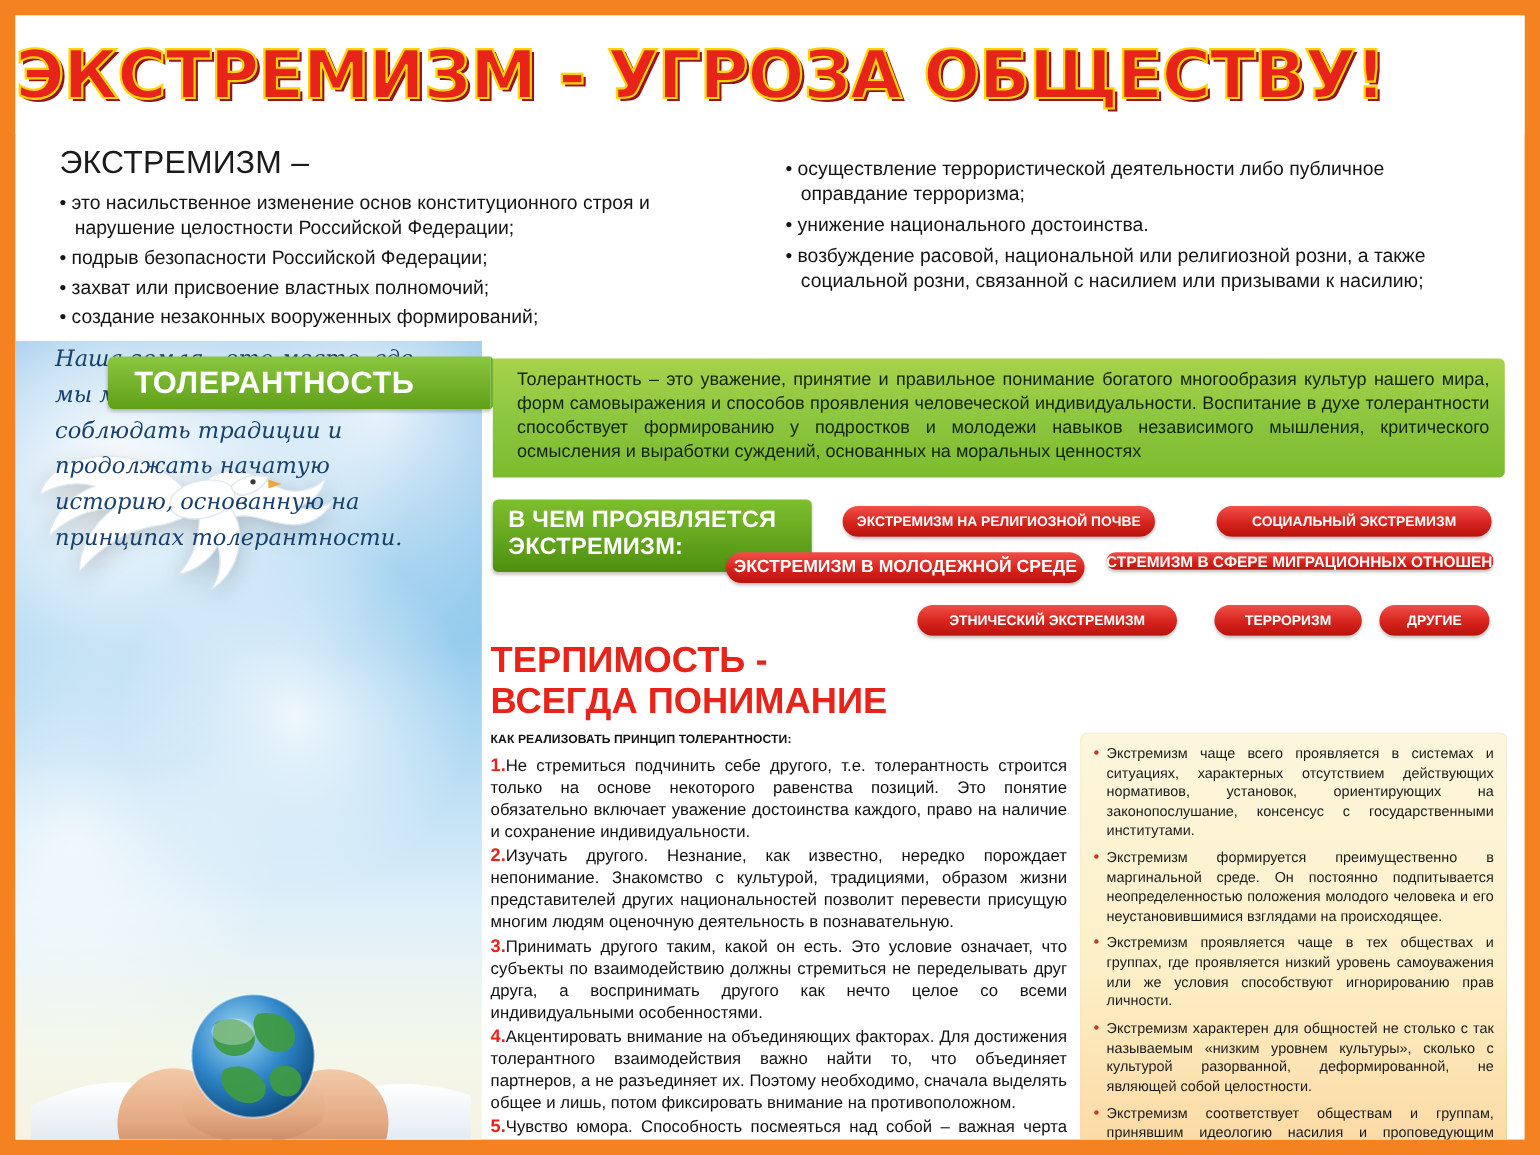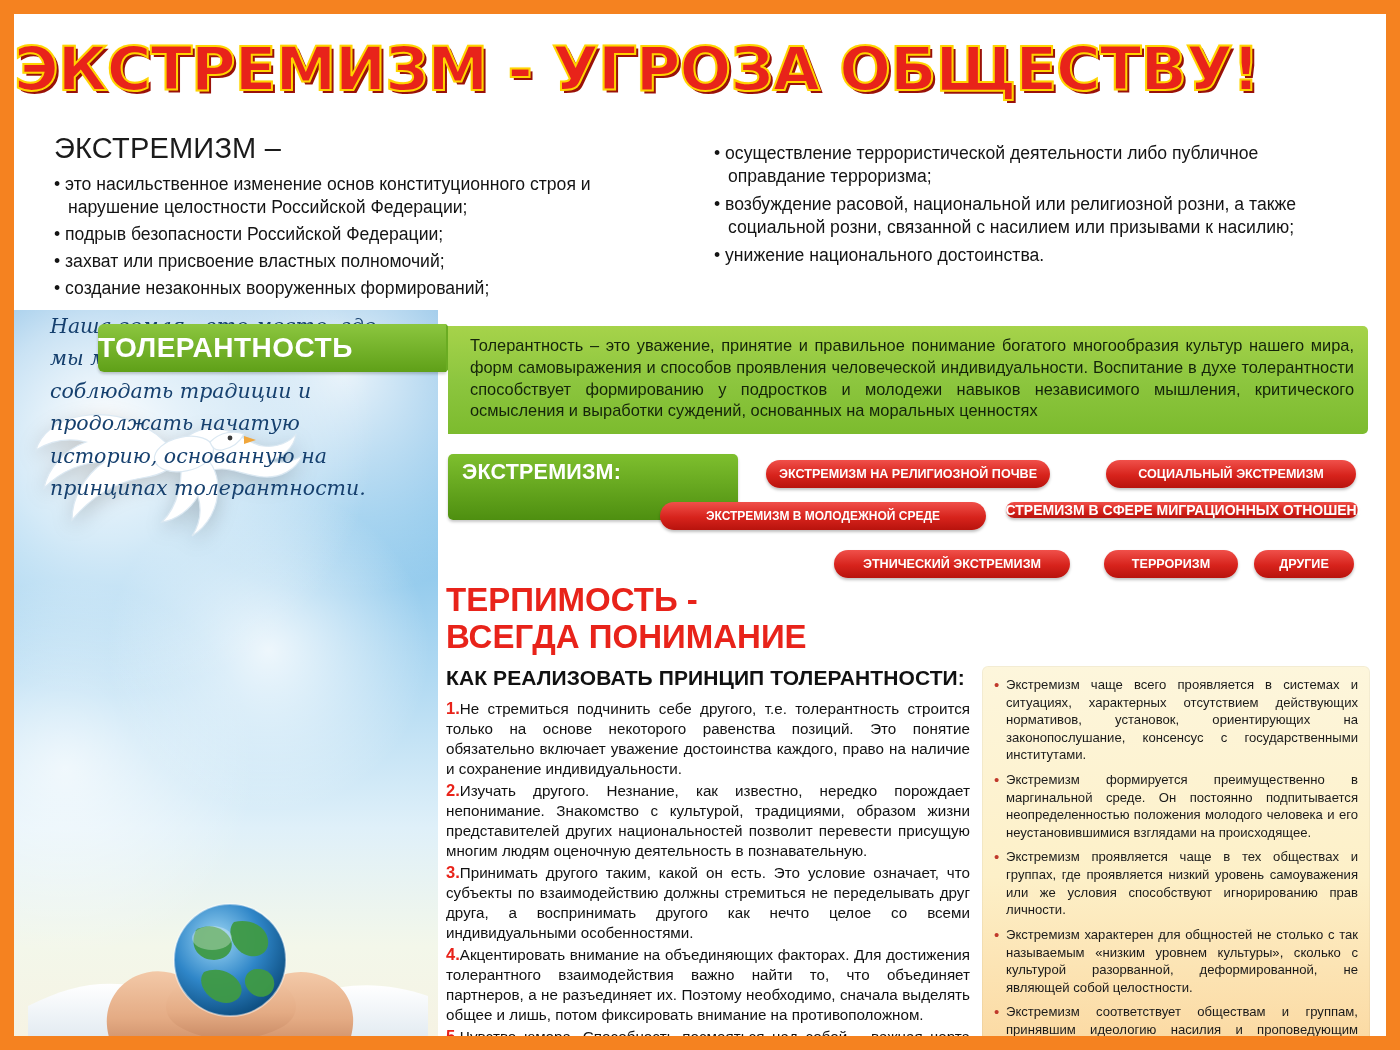--- a/index.html
+++ b/index.html
@@ -80,21 +80,21 @@
   .def-right {
     position: absolute; left: 700px; top: 128px; width: 636px;
   }
   .def-right p { margin-bottom: 5px; }
   .hang { padding-left: 14px; text-indent: -14px; }
   
   .tol-label {
     position: absolute; left: 84px; top: 310px; width: 348px; height: 48px;
     background: linear-gradient(180deg,#8cc63f 0%, #5fa018 100%);
     border-radius: 6px 0 0 6px;
-    display: flex; align-items: center; 
+    display: flex; align-items: center; padding-left: 24px;
     box-shadow: 0 2px 3px rgba(0,0,0,.2);
     text-align: right;
   }
   .tol-label span {
     font-size: 28px; font-weight: bold; color: #fff; letter-spacing: .5px;
   }
   .tol-arrow {
     position: absolute; left: 432px; top: 310px;
     width: 0; height: 0;
     border-left: 22px solid #6aac22;
@@ -134,21 +134,21 @@
   }
   
   .mid-col { position: absolute; left: 432px; top: 568px; width: 524px; }
   .mid-col h2 {
     margin: 0;
     font-size: 33px; font-weight: bold; color: #e8231a;
     line-height: 1.12;
   }
   .mid-col .sub {
     margin: 10px 0 8px 0;
-    font-size: 21px; font-weight: bold; color: #111;
+    font-size: 11px; font-weight: bold; color: #111;
     letter-spacing: .1px;
   }
   .rule {
     font-size: 15.2px; line-height: 1.305; color: #111; text-align: justify;
     margin-bottom: 1px;
   }
   .rule b.num { color: #e8231a; font-size: 16.5px; }
   
   .cause-head {
     position: absolute; left: 968px; top: 584px; width: 388px; height: 62px;
@@ -184,22 +184,22 @@
   <div class="def-left">
     <h2>ЭКСТРЕМИЗМ –</h2>
     <p class="hang">• это насильственное изменение основ конституционного строя и нарушение целостности Российской Федерации;</p>
     <p class="hang">• подрыв безопасности Российской Федерации;</p>
     <p class="hang">• захват или присвоение властных полномочий;</p>
     <p class="hang">• создание незаконных вооруженных формирований;</p>
   </div>
 
   <div class="def-right">
     <p class="hang">• осуществление террористической деятельности либо публичное оправдание терроризма;</p>
+    <p class="hang">• унижение национального достоинства.</p>
     <p class="hang">• возбуждение расовой, национальной или религиозной розни, а также социальной розни, связанной с насилием или призывами к насилию;</p>
-    <p class="hang">• унижение национального достоинства.</p>
   </div>
 
   <div class="sky">
     <svg class="dove" viewBox="0 0 300 230">
       <g fill="#ffffff" stroke="#dbe8f2" stroke-width="1.2">
         <path d="M142 120 C150 104 168 96 186 99 C205 102 215 114 229 116 C243 118 256 112 262 104 C260 118 248 128 234 131 C246 134 258 132 268 126 C262 140 246 148 230 147 C214 146 200 139 188 139 C176 139 160 144 150 154 Z"></path>
         <path d="M140 122 C120 96 86 80 48 86 C20 90 6 106 2 120 C18 110 36 108 52 112 C30 120 14 138 10 158 C28 140 50 132 70 132 C50 146 38 168 38 190 C58 166 82 152 108 148 C130 145 142 136 146 126 Z"></path>
         <path d="M146 124 C150 150 144 176 128 192 C142 190 156 180 164 166 C168 180 166 194 158 206 C174 196 184 178 184 158 C184 142 176 128 164 122 Z"></path>
         <ellipse cx="150" cy="124" rx="30" ry="17" transform="rotate(-12 150 124)"></ellipse>
         <path d="M176 112 C186 102 200 100 210 104 C206 112 198 118 188 120 C182 121 178 118 176 112 Z"></path>
@@ -244,26 +244,27 @@
 
   <div class="quote">Наша земля - это место, где мы можем любить друг друга, соблюдать традиции и продолжать  начатую историю, основанную на принципах толерантности.</div>
 
   <div class="tol-label">
     <span>ТОЛЕРАНТНОСТЬ</span>
   </div>
   <div class="tol-arrow"></div>
   <div class="tol-text">Толерантность – это уважение, принятие и правильное понимание богатого многообразия культур нашего мира, форм самовыражения и способов проявления человеческой индивидуальности. Воспитание в духе толерантности способствует формированию у подростков и молодежи навыков независимого мышления, критического осмысления и выработки суждений, основанных на моральных ценностях</div>
 
   <div class="manifest-label">
+    <div>В ЧЕМ ПРОЯВЛЯЕТСЯ</div>
     <div>ЭКСТРЕМИЗМ:</div>
   </div>
 
   <div class="pill" style="left:752px; top:446px; width:284px; height:28px; font-size:12.6px;">ЭКСТРЕМИЗМ НА РЕЛИГИОЗНОЙ ПОЧВЕ</div>
   <div class="pill" style="left:1092px; top:446px; width:250px; height:28px; font-size:12.6px;">СОЦИАЛЬНЫЙ ЭКСТРЕМИЗМ</div>
-  <div class="pill" style="left:646px; top:488px; width:326px; height:28px; font-size:12px;">ЭКСТРЕМИЗМ В МОЛОДЕЖНОЙ СРЕДЕ</div>
+  <div class="pill" style="left:646px; top:488px; width:326px; height:28px; font-size:16px;">ЭКСТРЕМИЗМ В МОЛОДЕЖНОЙ СРЕДЕ</div>
   <div class="pill" style="left:992px; top:488px; width:352px; height:16px; font-size:14px;">ЭКСТРЕМИЗМ В СФЕРЕ МИГРАЦИОННЫХ ОТНОШЕНИЙ</div>
   <div class="pill" style="left:820px; top:536px; width:236px; height:28px; font-size:12.6px;">ЭТНИЧЕСКИЙ ЭКСТРЕМИЗМ</div>
   <div class="pill" style="left:1090px; top:536px; width:134px; height:28px; font-size:12.6px;">ТЕРРОРИЗМ</div>
   <div class="pill" style="left:1240px; top:536px; width:100px; height:28px; font-size:12.6px;">ДРУГИЕ</div>
 
   <div class="mid-col">
     <h2>ТЕРПИМОСТЬ -</h2>
     <h2>ВСЕГДА ПОНИМАНИЕ</h2>
     <div class="sub">КАК РЕАЛИЗОВАТЬ ПРИНЦИП ТОЛЕРАНТНОСТИ:</div>
 

